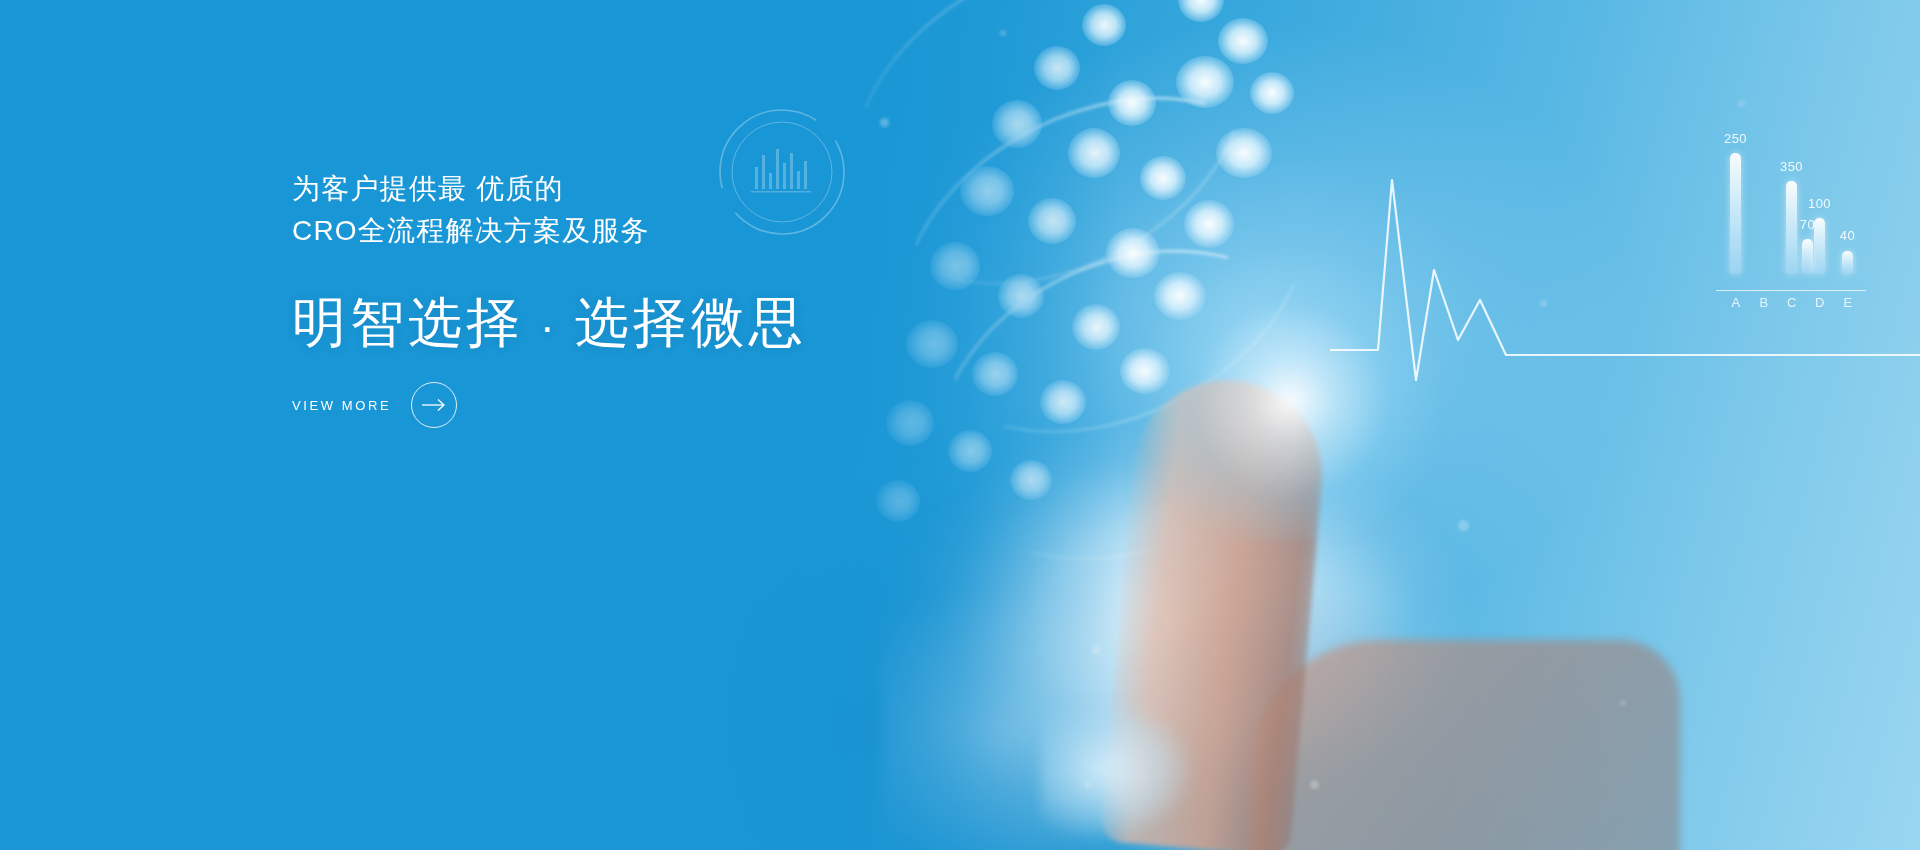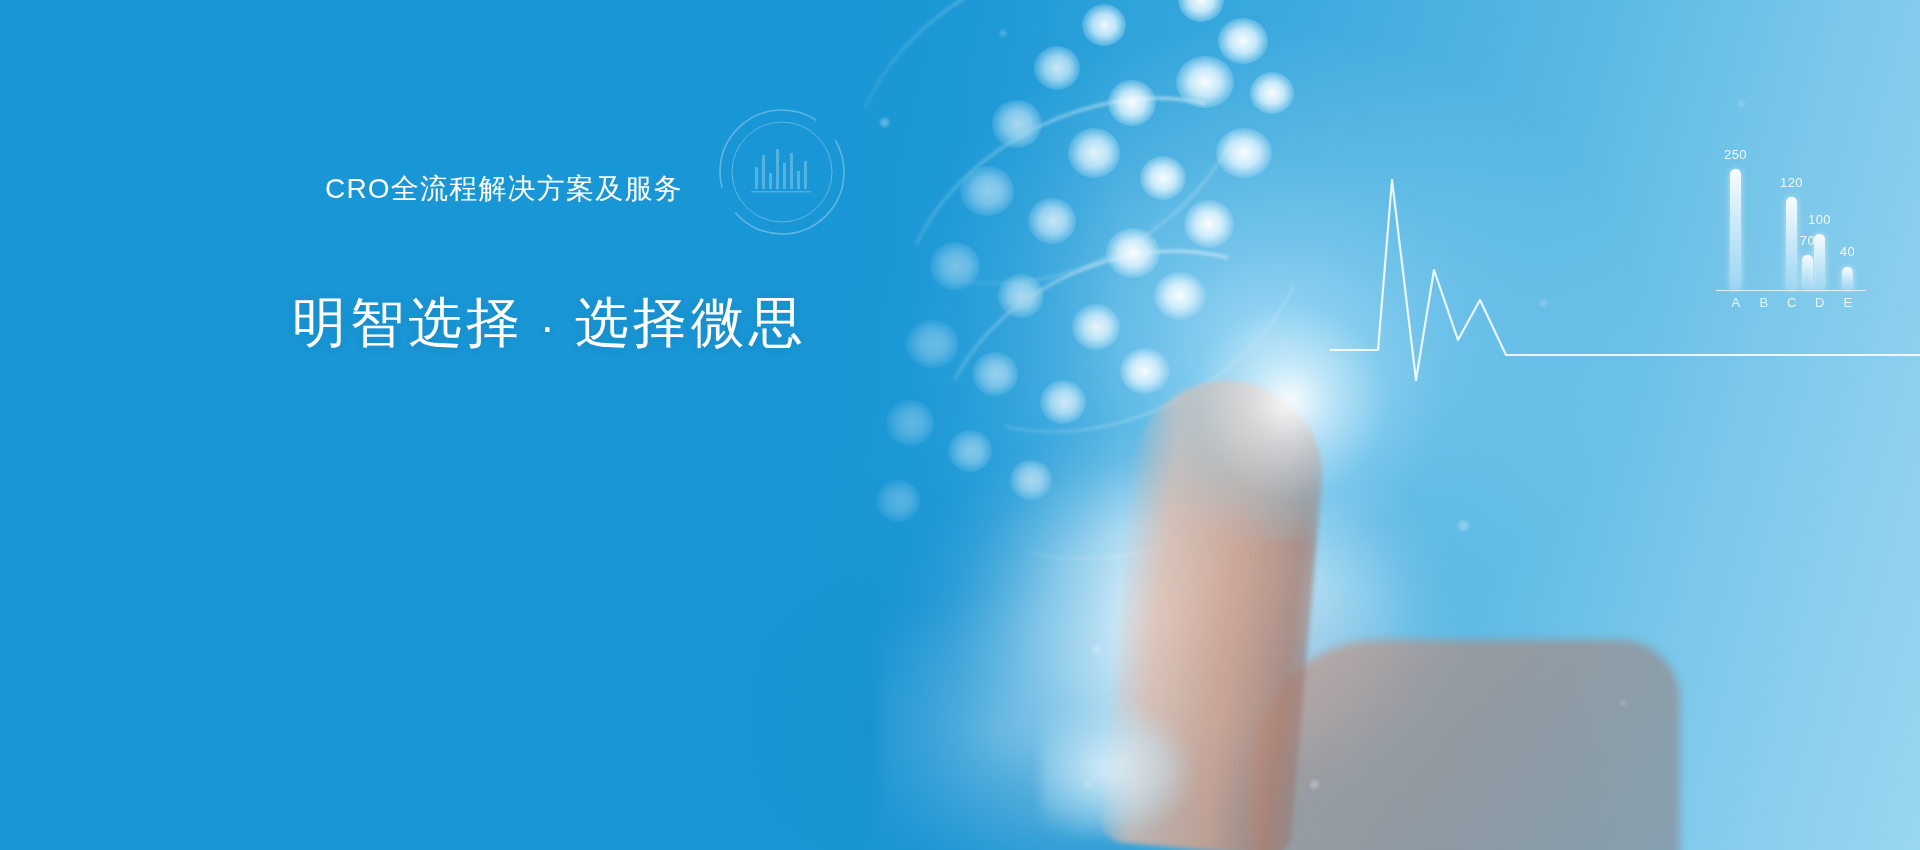--- a/index.html
+++ b/index.html
@@ -93,21 +93,21 @@
   
   .ekg { position:absolute; left:1330px; top:150px; width:590px; height:260px; }
 
   
   .tech-ring { position:absolute; left:705px; top:95px; width:155px; height:155px; opacity:.3; }
 
   
   .chart { position:absolute; left:1716px; top:155px; width:150px; height:160px; }
   .chart-plot { position:absolute; left:0; bottom:26px; width:150px; height:125px; }
   .bar-col {
-    position:absolute; bottom:0; width:11px;
+    position:absolute; bottom:16px; width:11px;
     display:flex; flex-direction:column; align-items:center; justify-content:flex-end;
   }
   .bar {
     width:11px; border-radius:5px 5px 0 0;
     background:linear-gradient(180deg, rgba(255,255,255,.95) 0%, rgba(226,244,255,.78) 45%, rgba(180,222,248,.6) 100%);
     box-shadow:0 0 7px rgba(255,255,255,.5);
   }
   .bar-val {
     position:absolute; font-size:13px; color:rgba(255,255,255,.9);
     letter-spacing:.5px; white-space:nowrap;
@@ -126,21 +126,21 @@
   .bokeh { position:absolute; border-radius:50%; background:rgba(255,255,255,.5); filter:blur(1.6px); }
 
   
   .content { position:absolute; left:292px; top:0; width:760px; height:850px; z-index:40; }
 
   .subtitle {
     position:absolute; top:168px; left:0;
     font-size:28px; line-height:1.5; font-weight:400;
     color:#ffffff; letter-spacing:1.2px; white-space:nowrap;
   }
-  .subtitle .line2 { display:block;margin-left:33px; }
+  .subtitle .line2 { display:block; }
 
   .headline {
     position:absolute; top:275px; left:0;
     font-size:54px; font-weight:500; color:#ffffff;
     letter-spacing:4px; white-space:nowrap;
     text-shadow:0 1px 10px rgba(0,60,110,.16);
     margin-top:12px;
   }
   .headline .dot { padding:0 16px; font-size:44px; vertical-align:middle; }
 
@@ -243,21 +243,21 @@
       <div class="chart-plot">
         <div class="bar-col" style="left:14px;">
           <span class="bar-val" style="bottom:127px;">250</span>
           <div class="bar" style="height:120px;"></div>
         </div>
         <div class="bar-col" style="left:42px;margin-left:44px;">
           <span class="bar-val" style="bottom:41px;">70</span>
           <div class="bar" style="height:34px;"></div>
         </div>
         <div class="bar-col" style="left:70px;">
-          <span class="bar-val" style="bottom:99px;">120</span>
+          <span class="bar-val" style="bottom:99px;">350</span>
           <div class="bar" style="height:92px;"></div>
         </div>
         <div class="bar-col" style="left:98px;margin-top:38px;">
           <span class="bar-val" style="bottom:62px;">100</span>
           <div class="bar" style="height:55px;"></div>
         </div>
         <div class="bar-col" style="left:126px;">
           <span class="bar-val" style="bottom:30px;">40</span>
           <div class="bar" style="height:22px;"></div>
         </div>
@@ -279,23 +279,33 @@
     <div class="bokeh" style="left:1092px; top:646px; width:8px;  height:8px;  opacity:.45;"></div>
     <div class="bokeh" style="left:1085px; top:782px; width:6px;  height:6px;  opacity:.4;"></div>
     <div class="bokeh" style="left:1738px; top:100px; width:7px;  height:7px;  opacity:.35;"></div>
     <div class="bokeh" style="left:1310px; top:780px; width:9px;  height:9px;  opacity:.5;"></div>
     <div class="bokeh" style="left:1620px; top:700px; width:6px;  height:6px;  opacity:.35;"></div>
   </div>
 
   <div class="content">
 
     <div class="subtitle">
+      <span>为客户提供最 优质的</span>
       <span class="line2">CRO全流程解决方案及服务</span>
     </div>
 
     <div class="headline">
       <span>明智选择</span><span class="dot">·</span><span>选择微思</span>
     </div>
 
+    <div class="viewmore">
+      <span class="viewmore-label">VIEW MORE</span>
+      <span class="arrow-circle">
+        <svg width="26" height="14" viewBox="0 0 26 14" aria-hidden="true">
+          <line x1="1" y1="7" x2="23" y2="7" stroke="#ffffff" stroke-width="1.3"></line>
+          <polyline points="17,1.5 23,7 17,12.5" fill="none" stroke="#ffffff" stroke-width="1.3"></polyline>
+        </svg>
+      </span>
+    </div>
 
 
   </div>
 </div>
 
 </body></html>

